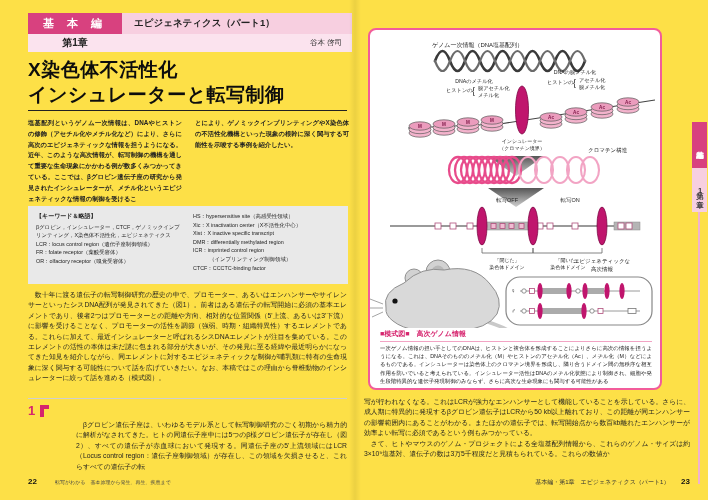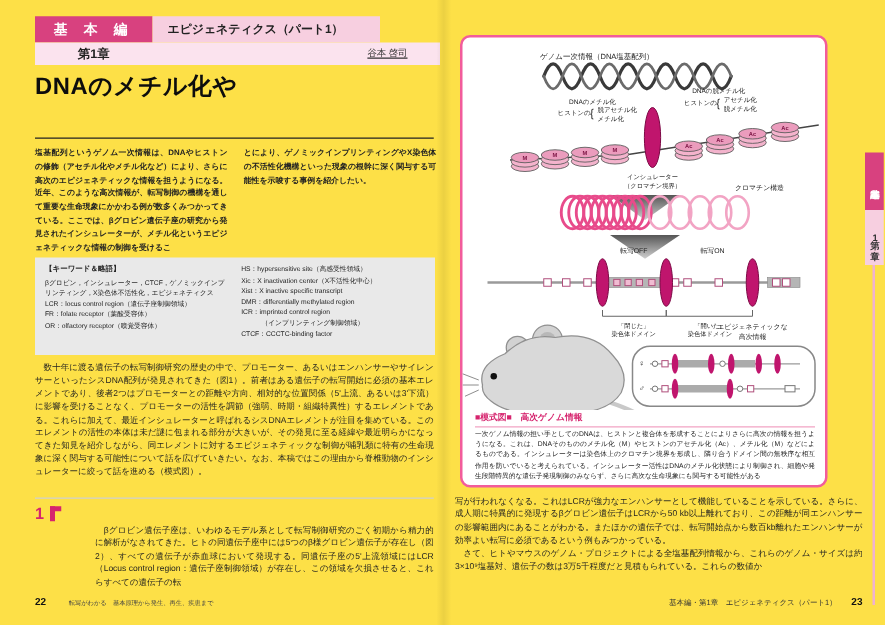--- a/index.html
+++ b/index.html
@@ -2,25 +2,25 @@
 <html><head>
 <meta charset="utf-8">
 <style>
   html,body{margin:0;padding:0;background:#ffffff;}
   #spread{position:relative;width:708px;height:500px;background:#fde047;outline:1px solid #d9d9d9;overflow:hidden;
     font-family:"Liberation Sans","DejaVu Sans",sans-serif;color:#1c1c1c;}
   .abs{position:absolute;}
   
   .ed-badge{left:28px;top:13px;width:94px;height:21px;background:#d8417f;color:#fff;font-weight:bold;
     font-size:11px;letter-spacing:5px;display:flex;align-items:center;justify-content:center;}
-  .series-band{left:122px;top:13px;width:182px;height:21px;background:#f7cfe0;display:flex;align-items:center;
+  .series-band{left:122px;top:13px;width:230px;height:21px;background:#f7cfe0;display:flex;align-items:center;
     padding-left:12px;box-sizing:border-box;font-size:9.5px;font-weight:bold;color:#222;}
   .row2{left:28px;top:34px;width:324px;height:18px;background:#fbe3ee;display:flex;align-items:center;}
   .chap{width:94px;text-align:center;font-size:10px;font-weight:bold;color:#222;}
-  .author{margin-left:auto;padding-right:26px;font-size:7.5px;color:#333;text-decoration:underline;}
+  .author{margin-left:auto;padding-right:10px;font-size:7.5px;color:#333;}
   .title{left:28px;top:57px;width:324px;font-size:19px;line-height:25px;font-weight:800;color:#0d0d0d;letter-spacing:.5px;}
   .rule{left:28px;top:110px;width:319px;height:0;border-top:1.6px solid #222;}
   .intro{left:28px;top:118px;width:322px;display:flex;gap:13px;}
   .intro div{width:154px;font-size:6.3px;line-height:10.8px;text-align:justify;font-weight:bold;color:#222;}
   .kwbox{left:28px;top:206px;width:320px;height:78px;background:#e9e9e9;box-sizing:border-box;padding:6px 8px;
     display:flex;gap:10px;}
   .kwcol{width:150px;font-size:5.4px;line-height:8.6px;color:#222;}
   .kwhead{font-weight:bold;font-size:6px;margin-bottom:2px;}
   .bodytext{font-size:6.8px;line-height:10.4px;text-align:justify;color:#1f1f1f;}
   .mainbody{left:28px;top:290px;width:319px;}
@@ -59,21 +59,22 @@
   <div class="abs ed-badge">基 本 編</div>
   <div class="abs series-band">
     <span>エピジェネティクス（パート1）</span>
   </div>
   <div class="abs row2">
     <span class="chap">第1章</span>
     <span class="author">谷本 啓司</span>
   </div>
 
   <div class="abs title">
-    <div>DNAのメチル化や</div>
+    <div>X染色体不活性化</div>
+    <div>インシュレーターと転写制御</div>
   </div>
   <div class="abs rule"></div>
 
   <div class="abs intro">
     <div>塩基配列というゲノム一次情報は、DNAやヒストンの修飾（アセチル化やメチル化など）により、さらに高次のエピジェネティックな情報を担うようになる。近年、このような高次情報が、転写制御の機構を通して重要な生命現象にかかわる例が数多くみつかってきている。ここでは、βグロビン遺伝子座の研究から発見されたインシュレーターが、メチル化というエピジェネティックな情報の制御を受けるこ</div>
     <div>とにより、ゲノミックインプリンティングやX染色体の不活性化機構といった現象の根幹に深く関与する可能性を示唆する事例を紹介したい。</div>
   </div>
 
   <div class="abs kwbox">
     <div class="kwcol">

